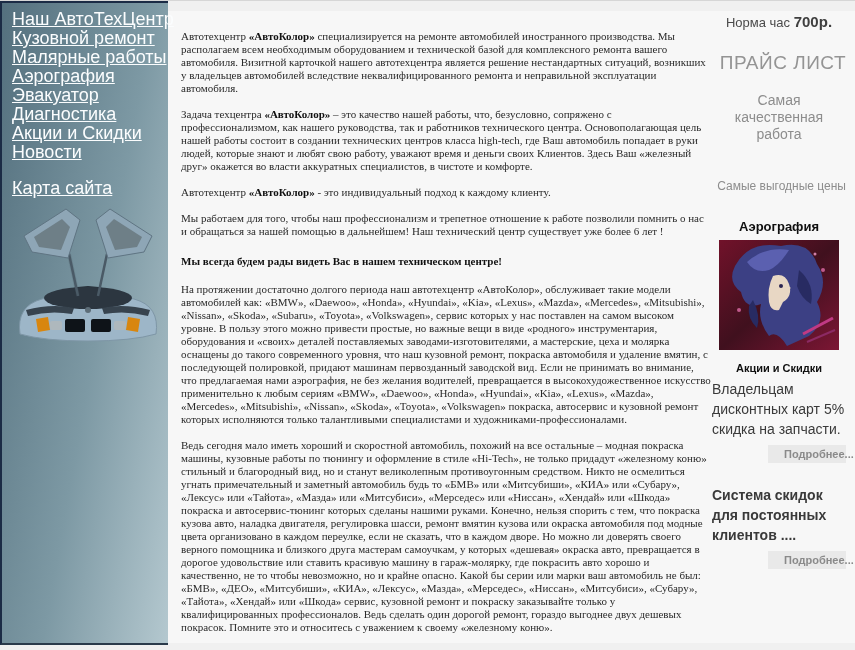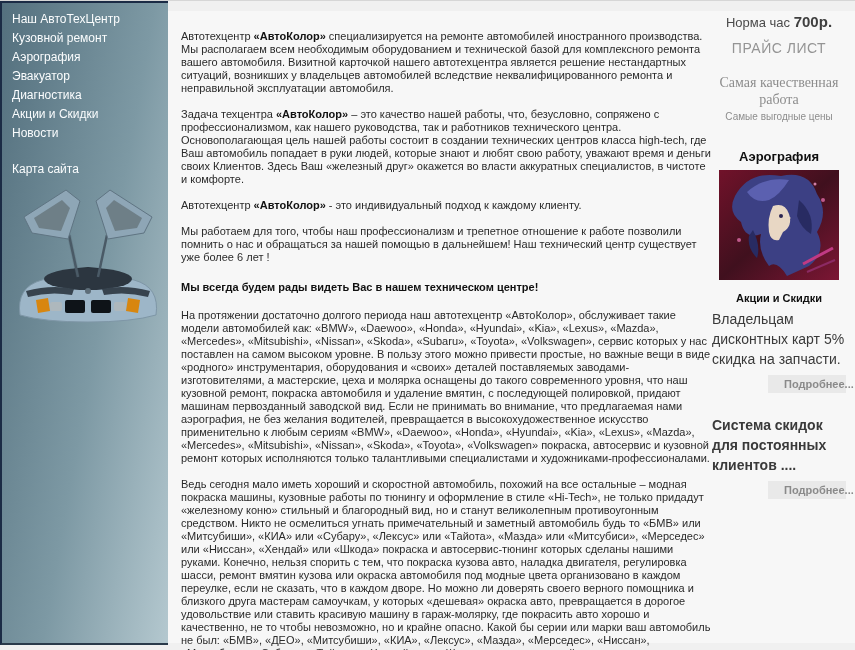--- a/index.html
+++ b/index.html
@@ -10,45 +10,45 @@
   .content-bg { position:absolute; left:168px; top:10px; right:0; bottom:7px; background:#f7f7f7; }
 
   
   .sidebar {
     position:absolute; left:0; top:0; width:168px; height:644px;
     background:linear-gradient(100deg, #54707e 0%, #7d99a4 55%, #b4c8cf 100%);
     border-top:2px solid #1b2b45; border-left:2px solid #1b2b45; border-bottom:2px solid #2a3a4a;
     padding:7px 0 0 10px;
   }
   .nav a {
-    display:block; color:#fbfdfe; font-size:12px; line-height:19px;
-    cursor:pointer; white-space:nowrap;
+    display:block; color:#fbfdfe; font-size:18px; line-height:19px;
+    text-decoration:underline; cursor:pointer; white-space:nowrap;
   }
   .nav a.gap-top { margin-top:17px; }
   .car-wrap { margin:8px 0 0 0; width:152px; }
 
   
   .main {
     position:absolute; left:181px; top:29px; width:531px;
     font-size:11px; line-height:13px; color:#2a2a2a;
   }
-  .main p { margin:0 0 13px 0; text-align:left; }
+  .main p { margin:0 0 13px 0; text-align:left;font-family:Liberation Serif, serif; }
   .main b { color:#111; }
   .banner { font-weight:bold; text-align:center; margin:17px 0 15px 0 !important; color:#111; }
 
   
   .rightcol {
     position:absolute; left:712px; top:12px; width:134px;
     font-size:11px; color:#333;
   }
   .norm-line { text-align:center; font-size:13px; color:#4a4a4a; white-space:nowrap; }
   .norm-line b { font-size:15px; color:#404040; }
-  .price-list { text-align:center; font-size:14px; color:#949494; margin-top:10px; letter-spacing:0.5px; }
-  .quality { text-align:center; font-size:14px; line-height:17px; color:#8d8d8d; margin-top:18px;font-family:Liberation Serif, serif; }
-  .best-price { text-align:center; font-size:10px; line-height:17px; color:#8d8d8d; margin-top:0; }
+  .price-list { text-align:right; font-size:19px; color:#949494; margin-top:22px; letter-spacing:0.5px; }
+  .quality { text-align:center; font-size:14px; line-height:17px; color:#8d8d8d; margin-top:18px; }
+  .best-price { text-align:right; font-size:12px; line-height:17px; color:#8d8d8d; margin-top:35px; }
   .aero-title { text-align:center; font-size:13px; font-weight:bold; color:#101010; margin-top:24px; }
   .aero-img { display:block; margin:6px auto 0 auto; }
   .promo-title { text-align:center; font-size:11px; font-weight:bold; color:#101010; margin-top:12px; }
   .promo-text { font-size:14px; line-height:20px; color:#3a3a3a; margin-top:5px; }
   .more-btn {
     display:block; margin:6px 0 0 auto; width:78px; text-align:center;
     font-size:11px; font-weight:bold; color:#8a8a8a; background:#e9e9e9;
     padding:3px 16px; cursor:pointer; border:none;
   }
   .promo-text.second { margin-top:22px;font-weight:bold; }
@@ -56,20 +56,21 @@
 </head>
 <body>
 
 <div class="page">
   <div class="content-bg"></div>
 
   <aside class="sidebar">
     <nav class="nav">
       <a>Наш АвтоТехЦентр</a>
       <a>Кузовной ремонт</a>
+      <a>Малярные работы</a>
       <a>Аэрография</a>
       <a>Эвакуатор</a>
       <a>Диагностика</a>
       <a>Акции и Скидки</a>
       <a>Новости</a>
       <a class="gap-top">Карта сайта</a>
     </nav>
 
     <div class="car-wrap">
       <svg width="152" height="138" viewBox="0 0 152 138">

